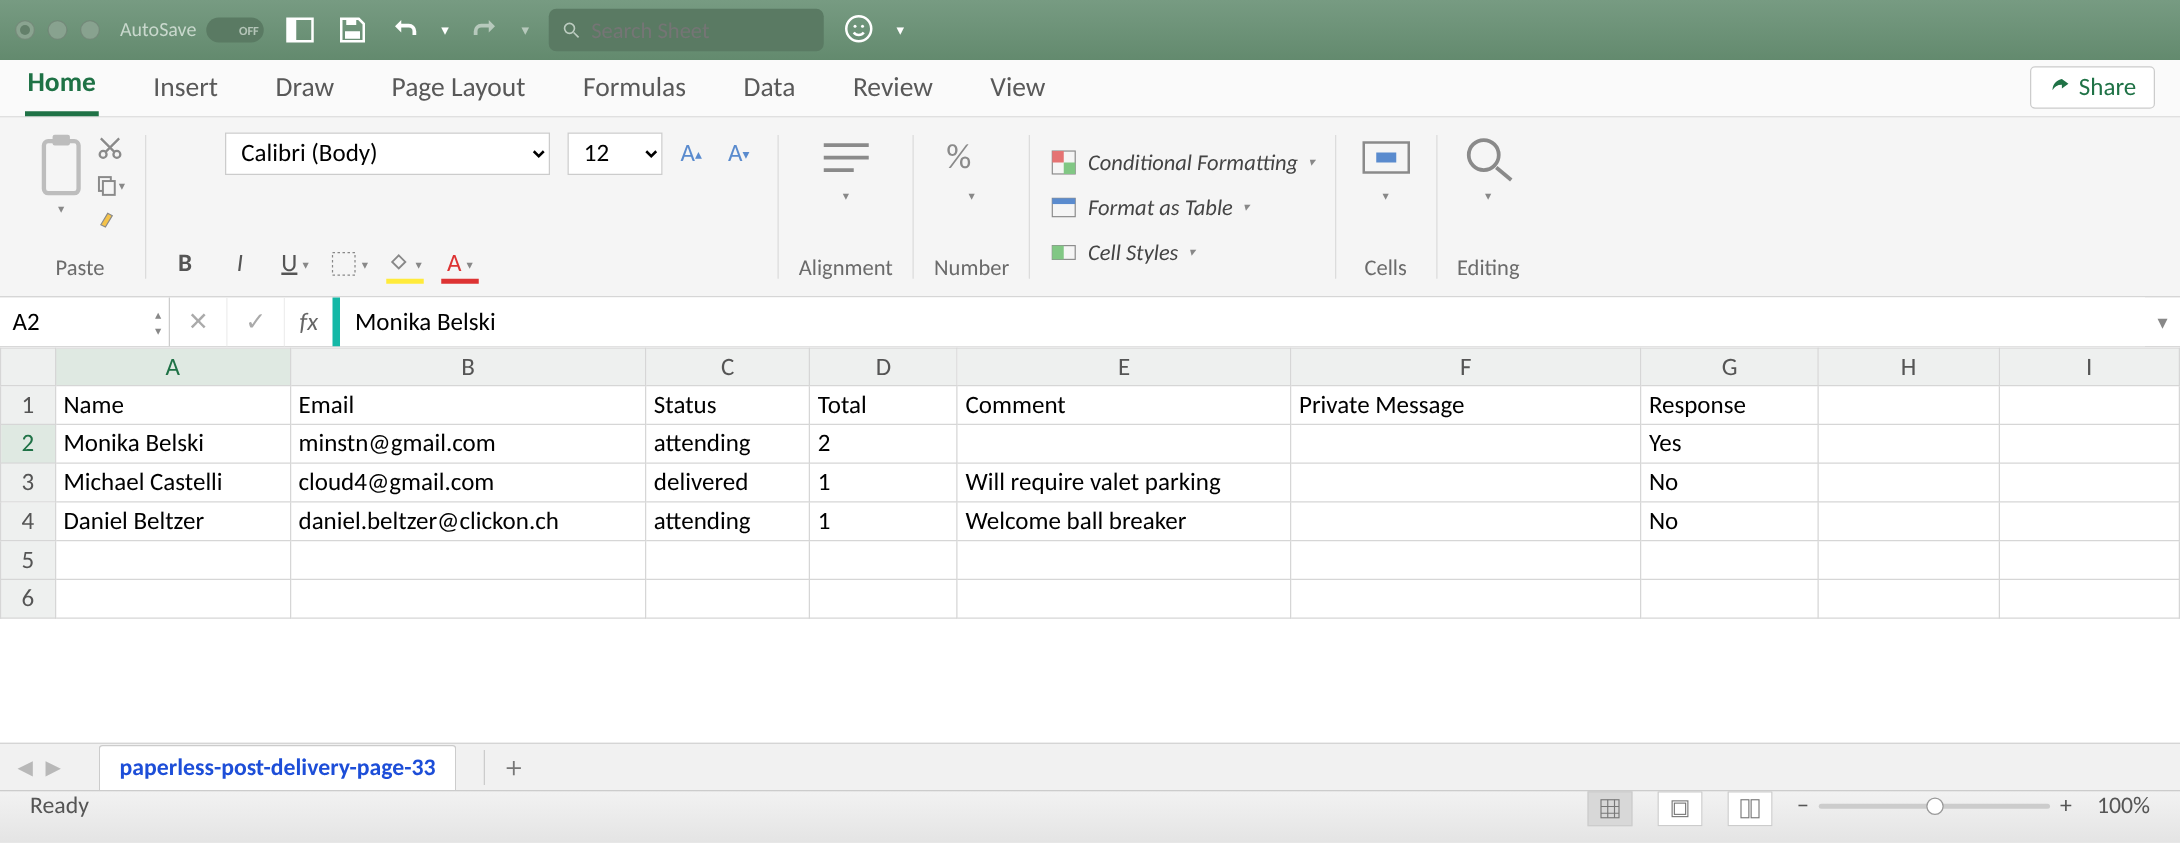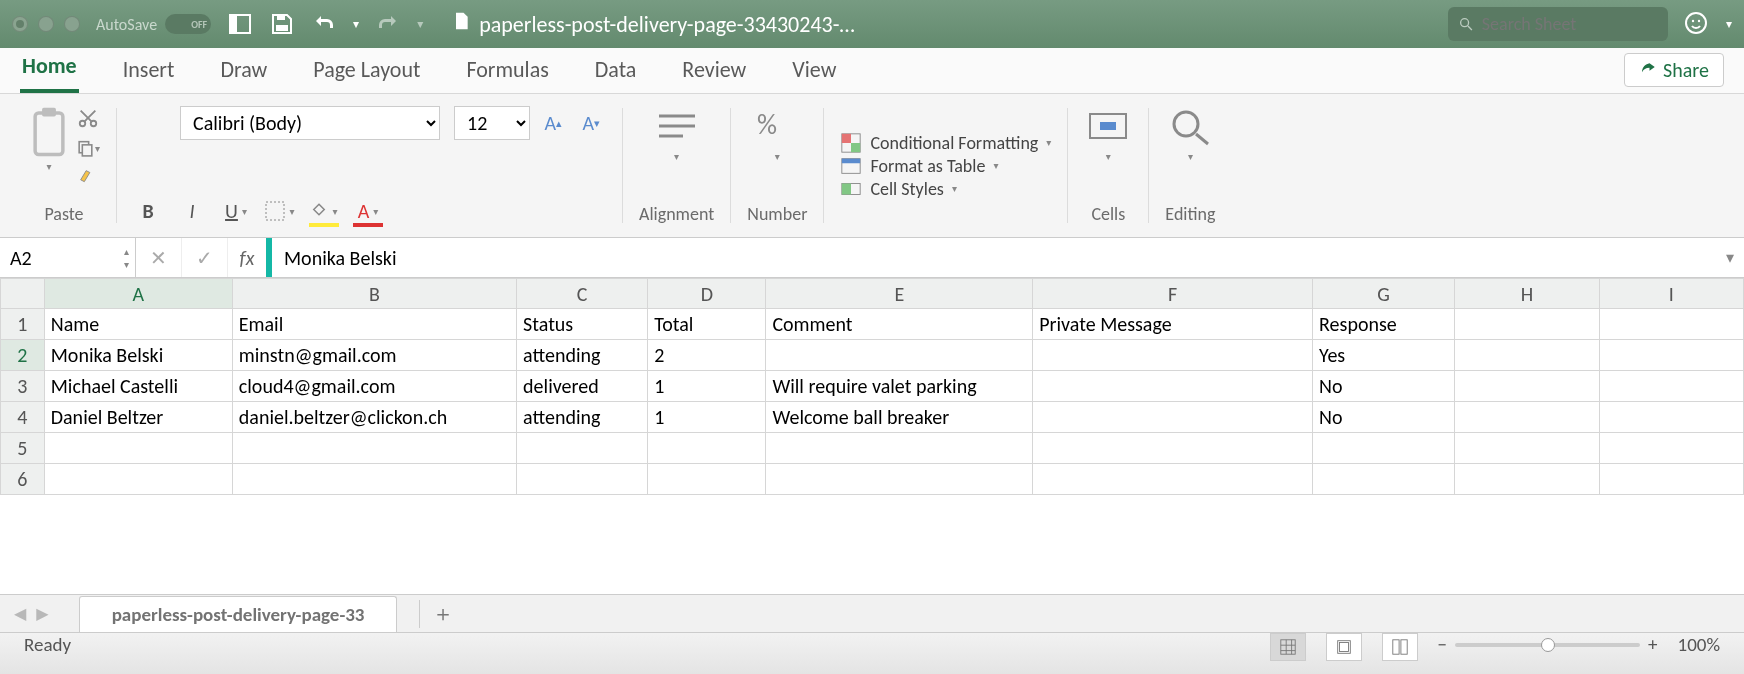--- a/index.html
+++ b/index.html
@@ -46,21 +46,21 @@
 .side-tools svg { fill:#8a8a8a; width:22px; height:22px; }
 select.font-name, select.font-size { height:34px; border:1px solid #ccc; background:#fff; font-size:20px; padding:0 8px; }
 select.font-name { width:260px; }
 select.font-size { width:76px; margin-left:6px; }
 .fmt-btn { width:30px; height:28px; display:flex; align-items:center; justify-content:center; font-size:20px; color:#555; cursor:pointer; }
 .fmt-row { display:flex; align-items:center; gap:14px; margin-top:10px; }
 .color-under { position:relative; }
 .color-under .bar { position:absolute; left:0; right:0; bottom:-2px; height:4px; }
 .big-icon { display:flex; flex-direction:column; align-items:center; gap:4px; }
 .big-icon svg { width:48px; height:40px; fill:#8a8a8a; }
-.cond-list { display:flex; flex-direction:column; gap:1px; font-size:18px; color:#444; }
+.cond-list { display:flex; flex-direction:column; gap:14px; font-size:18px; color:#444;font-style:italic; }
 .cond-item { display:flex; align-items:center; gap:8px; white-space:nowrap; cursor:pointer; }
 .cond-item svg { width:22px; height:22px; }
 
 
 .formula-bar { height:40px; background:#fff; border-bottom:1px solid #ccc; display:flex; align-items:stretch; }
 .name-box { width:136px; border-right:1px solid #ccc; display:flex; align-items:center; padding:0 10px; font-size:20px; position:relative; }
 .name-box .spin { position:absolute; right:6px; display:flex; flex-direction:column; font-size:10px; color:#888; }
 .fb-btn { width:46px; display:flex; align-items:center; justify-content:center; color:#aaa; border-right:1px solid #eee; font-size:20px; }
 .fx-label { width:44px; display:flex; align-items:center; justify-content:center; font-style:italic; font-size:20px; color:#666; border-right:6px solid #14b8a6; }
 .formula-input { flex:1; border:none; outline:none; font-size:20px; padding:0 12px; }
@@ -81,21 +81,21 @@
 th.col-F { width:256px; }
 th.col-G { width:130px; }
 th.col-H { width:132px; }
 th.col-I { width:132px; }
 td.num { text-align:right; }
 tr.row2 th.rowh { background:#dfe9e2; color:#1f7246; }
 
 
 .sheet-bar { height:38px; background:#f1f1f1; border-top:1px solid #ccc; display:flex; align-items:center; padding:0 14px; gap:10px; }
 .nav-tri { color:#b8b8b8; font-size:16px; cursor:pointer; }
-.sheet-tab { background:#fff; border:1px solid #ccc; border-bottom:none; border-radius:3px 3px 0 0; padding:6px 32px; color:#737373; font-weight:600; font-size:19px; margin-left:20px; }
+.sheet-tab { background:#fff; border:1px solid #ccc; border-bottom:none; border-radius:3px 3px 0 0; padding:6px 16px; color:#1d4ed8; font-weight:600; font-size:19px; margin-left:20px; }
 .add-sheet { width:32px; height:28px; display:flex; align-items:center; justify-content:center; font-size:22px; color:#777; cursor:pointer; margin-left:12px; border-left:1px solid #ccc; padding-left:14px; }
 
 
 .status-bar { height:42px; background:linear-gradient(#f2f2f2,#e4e4e4); border-top:1px solid #ccc; display:flex; align-items:flex-start; padding:0 24px; gap:20px; font-size:19px; color:#555; }
 .status-bar .spacer { flex:1; }
 .view-btn { width:36px; height:28px; border:1px solid #ccc; display:flex; align-items:center; justify-content:center; background:#fff; cursor:pointer; }
 .view-btn.active { background:#d8d8d8; }
 .view-btn svg { width:18px; height:18px; fill:#777; }
 .zoom-slider { width:220px; display:flex; align-items:center; gap:8px; }
 .slider-track { flex:1; height:4px; background:#ccc; position:relative; border-radius:2px; }
@@ -134,26 +134,20 @@
         <path d="M9 14l-5-5 5-5v3h6a6 6 0 016 6v3h-3v-3a3 3 0 00-3-3H9v4z"></path>
       </svg>
     </div>
   <span class="chev">▾</span>
   <div class="tb-icon" style="opacity:.5">
       <svg viewBox="0 0 24 24">
         <path d="M15 14l5-5-5-5v3H9a6 6 0 00-6 6v3h3v-3a3 3 0 013-3h6v4z"></path>
       </svg>
     </div>
   <span class="chev" style="opacity:.5">▾</span>
-  <div class="doc-title">
-    <span class="doc-icon"><svg viewBox="0 0 24 24">
-          <path d="M6 2h9l5 5v15H6z"></path>
-        </svg></span>
-    <span>paperless-post-delivery-page-33430243-…</span>
-  </div>
   <div class="search">
     <svg viewBox="0 0 24 24">
         <circle cx="10" cy="10" r="6" fill="none" stroke="#bcccc0" stroke-width="2"></circle>
         <line x1="15" y1="15" x2="21" y2="21" stroke="#bcccc0" stroke-width="2"></line>
       </svg>
     <input placeholder="Search Sheet" style="">
   </div>
   <div class="smiley"><svg viewBox="0 0 24 24">
         <circle cx="12" cy="12" r="10" fill="none" stroke="#fff" stroke-width="2"></circle>
         <circle cx="9" cy="10" r="1.2"></circle>

